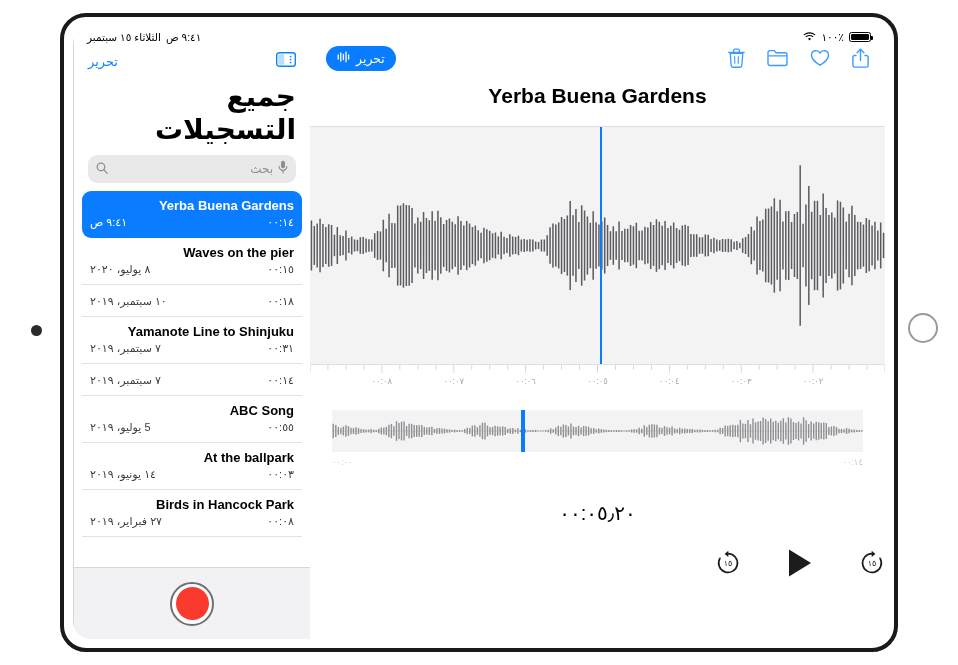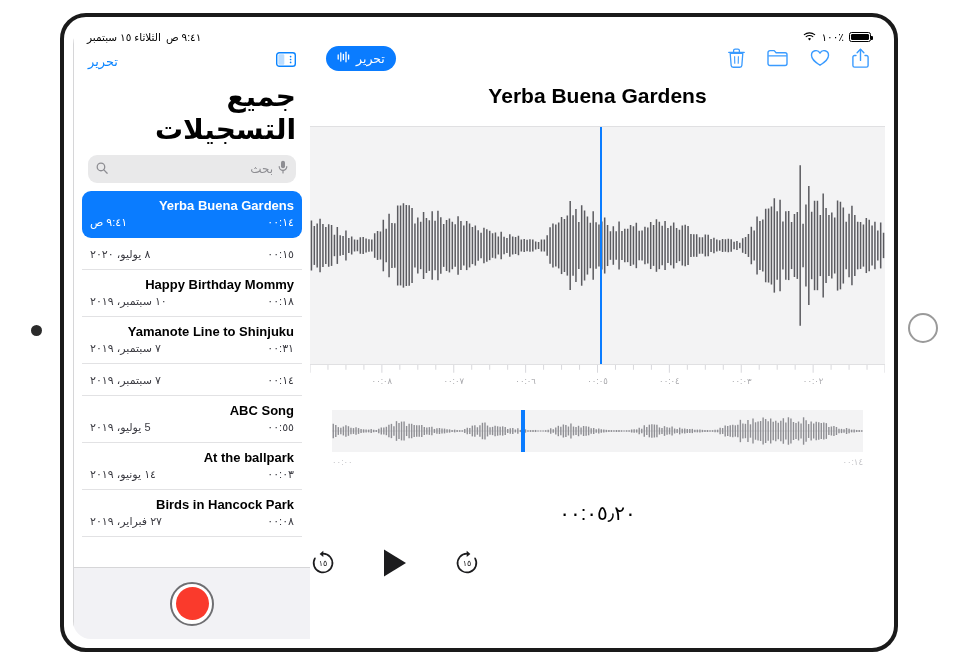--- a/index.html
+++ b/index.html
@@ -350,21 +350,21 @@
     color: #000;
     margin-top: 34px;
     direction: rtl;
     letter-spacing: 0.5px;
   }
 
   #transport {
     display: flex;
     flex-direction: row-reverse;
     align-items: center;
-    justify-content: flex-start;
+    justify-content: flex-end;
     gap: 44px;
     margin-top: 22px;
   }
   .transport-btn {
     background: none;
     border: none;
     cursor: pointer;
     line-height: 0;
     padding: 0;
   }
@@ -440,27 +440,27 @@
 
       <div id="recordings-list">
           <div class="rec-item selected">
             <div class="rec-title">Yerba Buena Gardens</div>
             <div class="rec-meta">
               <span class="rec-date">٩:٤١ ص</span>
               <span class="rec-dur">٠٠:١٤</span>
             </div>
           </div>
           <div class="rec-item">
+            <div class="rec-title">Waves on the pier</div>
             <div class="rec-meta">
               <span class="rec-date">٨ يوليو، ٢٠٢٠</span>
               <span class="rec-dur">٠٠:١٥</span>
             </div>
           </div>
           <div class="rec-item">
-            <div class="rec-title">Happy Birthday Mommy</div>
             <div class="rec-meta">
               <span class="rec-date">١٠ سبتمبر، ٢٠١٩</span>
               <span class="rec-dur">٠٠:١٨</span>
             </div>
           </div>
           <div class="rec-item">
             <div class="rec-title">Yamanote Line to Shinjuku</div>
             <div class="rec-meta">
               <span class="rec-date">٧ سبتمبر، ٢٠١٩</span>
               <span class="rec-dur">٠٠:٣١</span>

